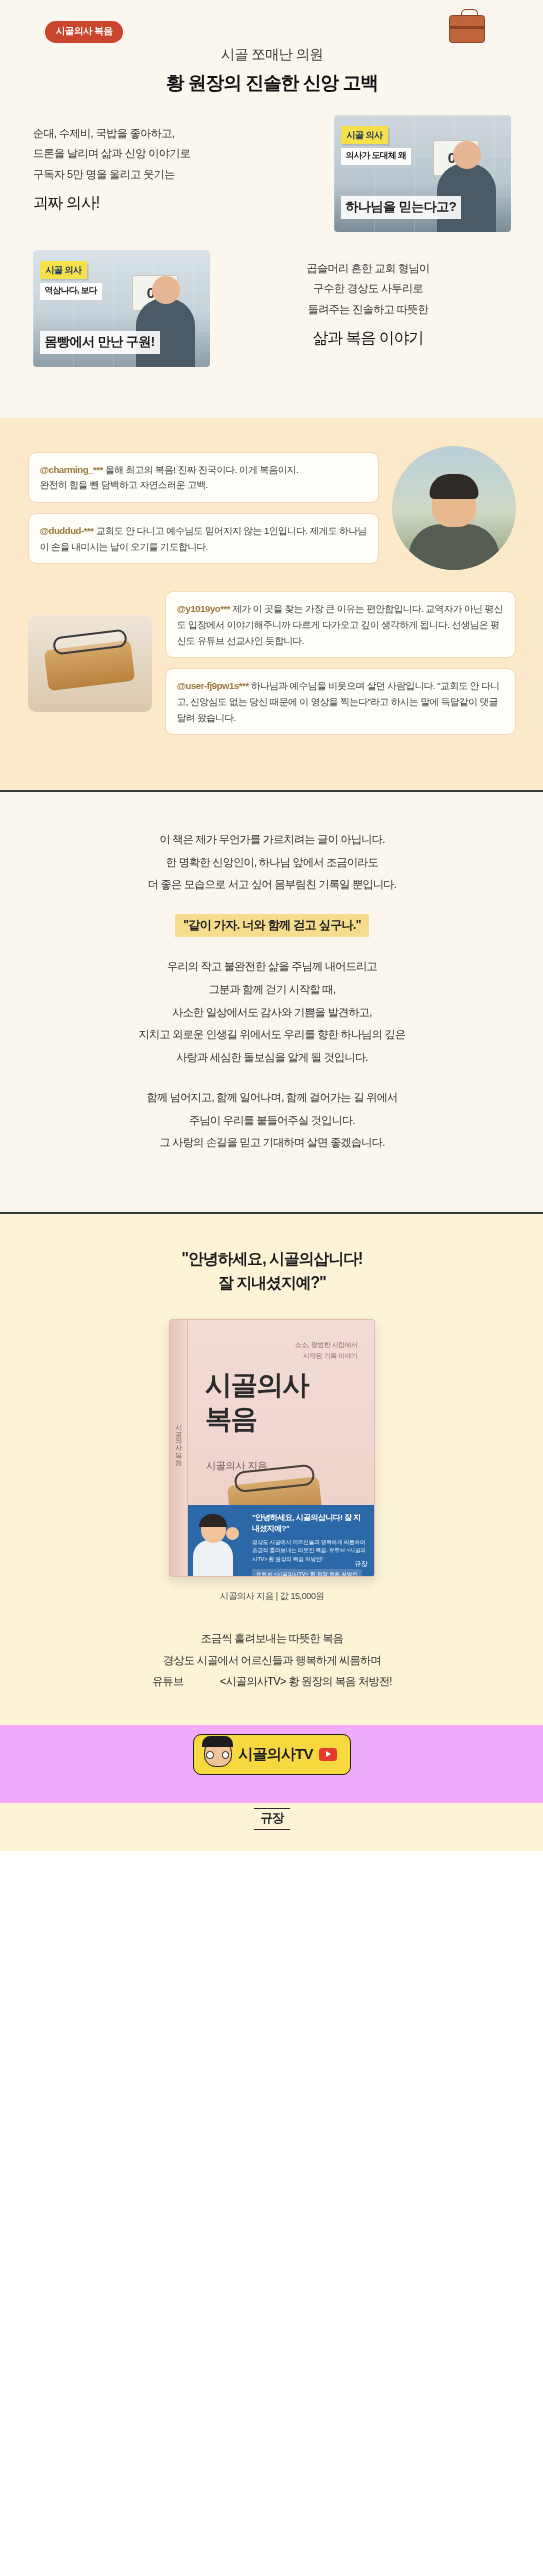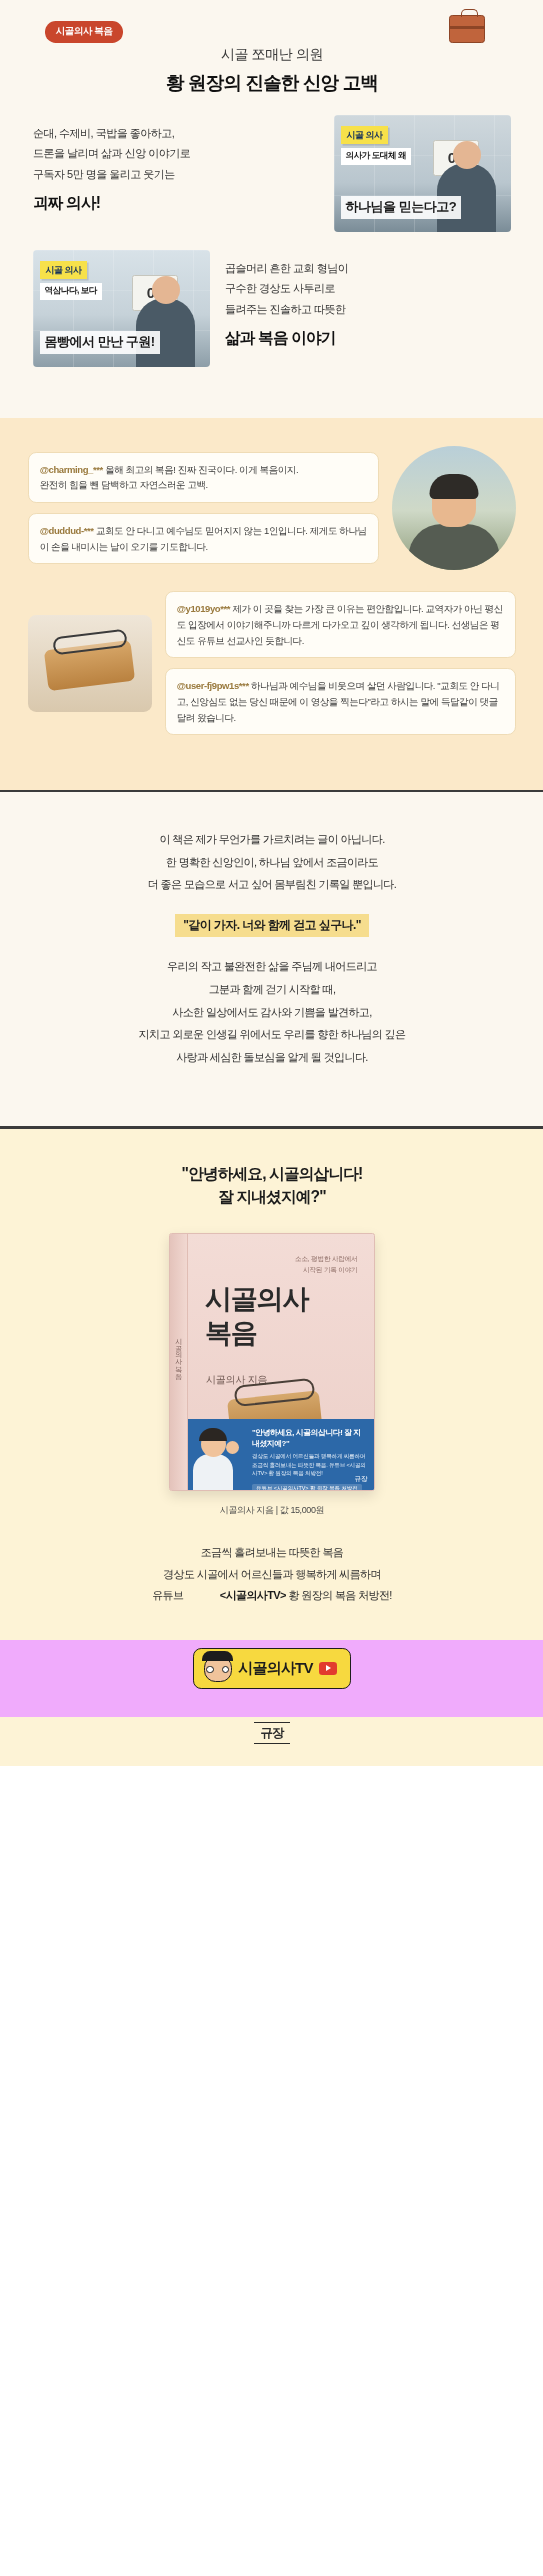--- a/index.html
+++ b/index.html
@@ -97,26 +97,26 @@
     font-size: 11px;
     line-height: 1.85;
     color: #333;
     letter-spacing: -0.5px;
     flex: 1;
     margin-top: 8px;
   }
   .intro-text .big {
     display: block;
     font-size: 15.6px;
-    font-weight: bold;
+    font-weight: normal;
     color: #111;
     margin-top: 5px;
     letter-spacing: -0.8px;
   }
-  .intro-text.right { text-align: left; }
+  .intro-text.right { text-align: center; }
   .thumb {
     width: 177px;
     height: 117px;
     border-radius: 4px;
     position: relative;
     overflow: hidden;
     flex: 0 0 auto;
     background: #9bb3c4;
   }
   .thumb.t1 {
@@ -462,21 +462,21 @@
     color: #4a4a4a;
     letter-spacing: -0.4px;
   }
   .book-outro {
     margin-top: 25px;
     font-size: 11px;
     line-height: 1.95;
     color: #2f2f2f;
     letter-spacing: -0.6px;
   }
-  .book-outro .hl { font-weight: bold; color: #1b1b1b; margin-left: 34px; }
+  .book-outro .hl { font-weight: normal; color: #1b1b1b; margin-left: 34px; }
 
   
   .sec-channel {
     background: #f0abfc;
     padding: 8.2px 0 28px 0;
     text-align: center;
   }
   .chan-box {
     display: inline-flex;
     align-items: center;
@@ -645,20 +645,23 @@
   <section class="sec-message">
     <p class="msg-p" style="white-space: pre-line;">이 책은 제가 무언가를 가르치려는 글이 아닙니다.
 한 명확한 신앙인이, 하나님 앞에서 조금이라도
 더 좋은 모습으로 서고 싶어 몸부림친 기록일 뿐입니다.</p>
     <div><span class="msg-quote">"같이 가자. 너와 함께 걷고 싶구나."</span></div>
     <p class="msg-p" style="white-space: pre-line;">우리의 작고 불완전한 삶을 주님께 내어드리고
 그분과 함께 걷기 시작할 때,
 사소한 일상에서도 감사와 기쁨을 발견하고,
 지치고 외로운 인생길 위에서도 우리를 향한 하나님의 깊은
 사랑과 세심한 돌보심을 알게 될 것입니다.</p>
+    <p class="msg-p" style="white-space: pre-line;">함께 넘어지고, 함께 일어나며, 함께 걸어가는 길 위에서
+주님이 우리를 붙들어주실 것입니다.
+그 사랑의 손길을 믿고 기대하며 살면 좋겠습니다.</p>
   </section>
 
   <div class="divider-dark"></div>
 
   <section class="sec-book">
     <div class="book-quote">
       <span>"안녕하세요, 시골의삽니다!</span><br>
       <span>잘 지내셨지예?"</span>
     </div>
 

